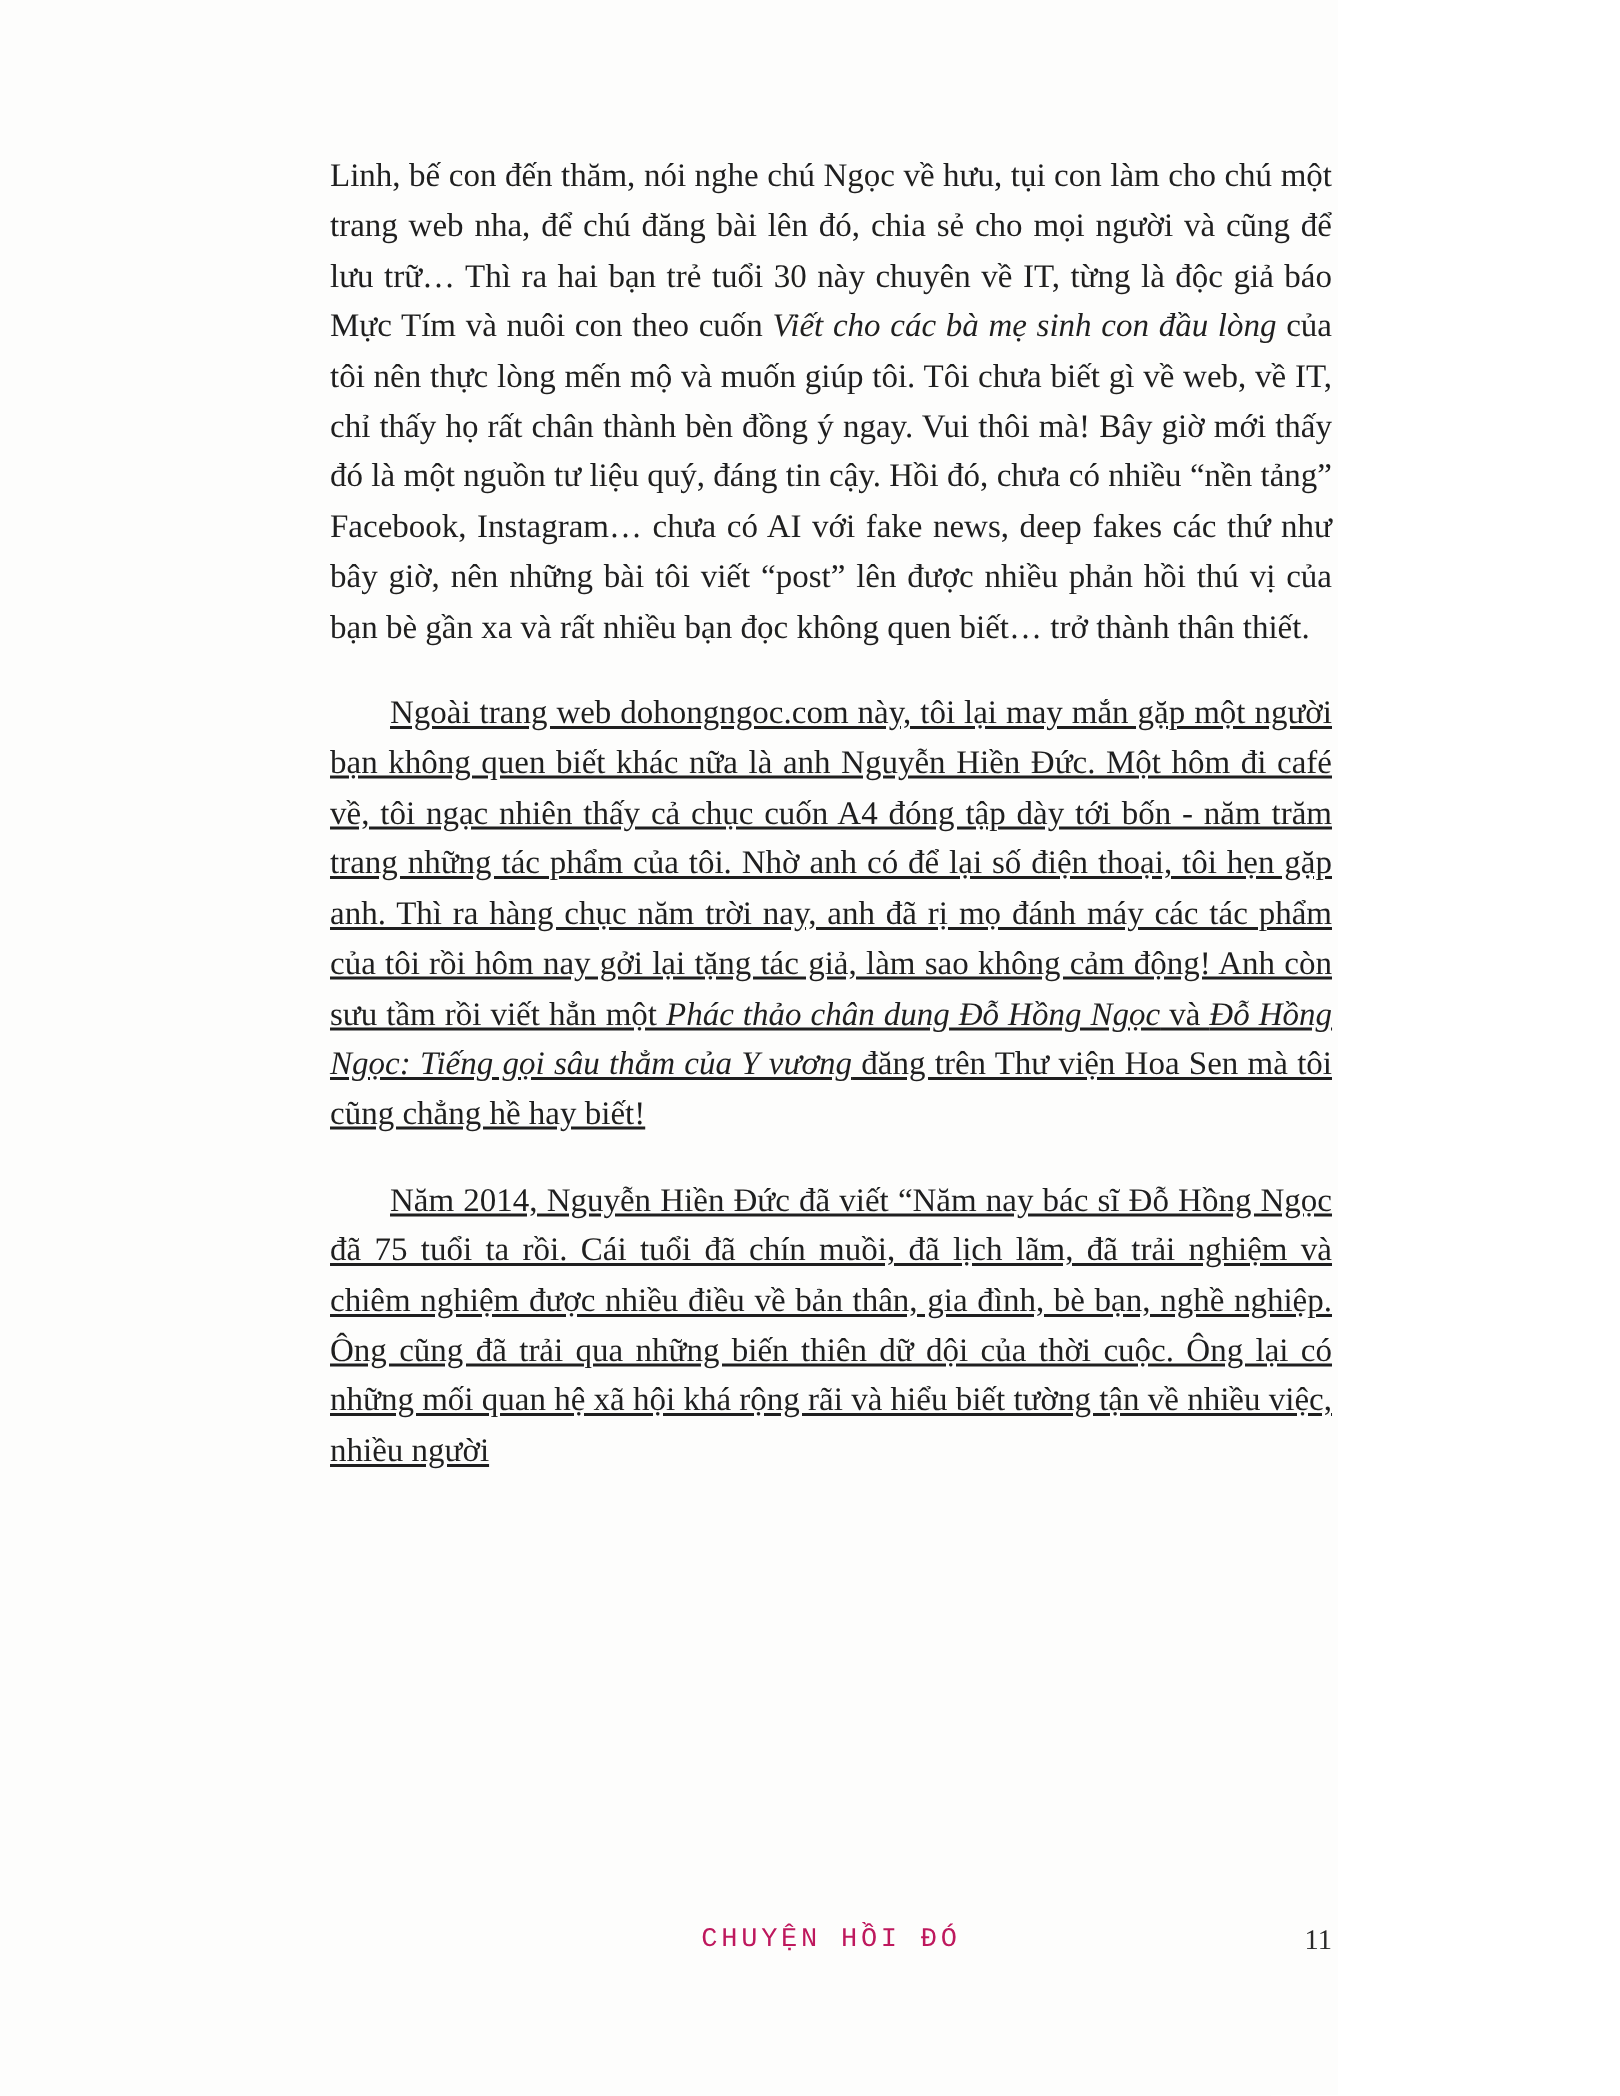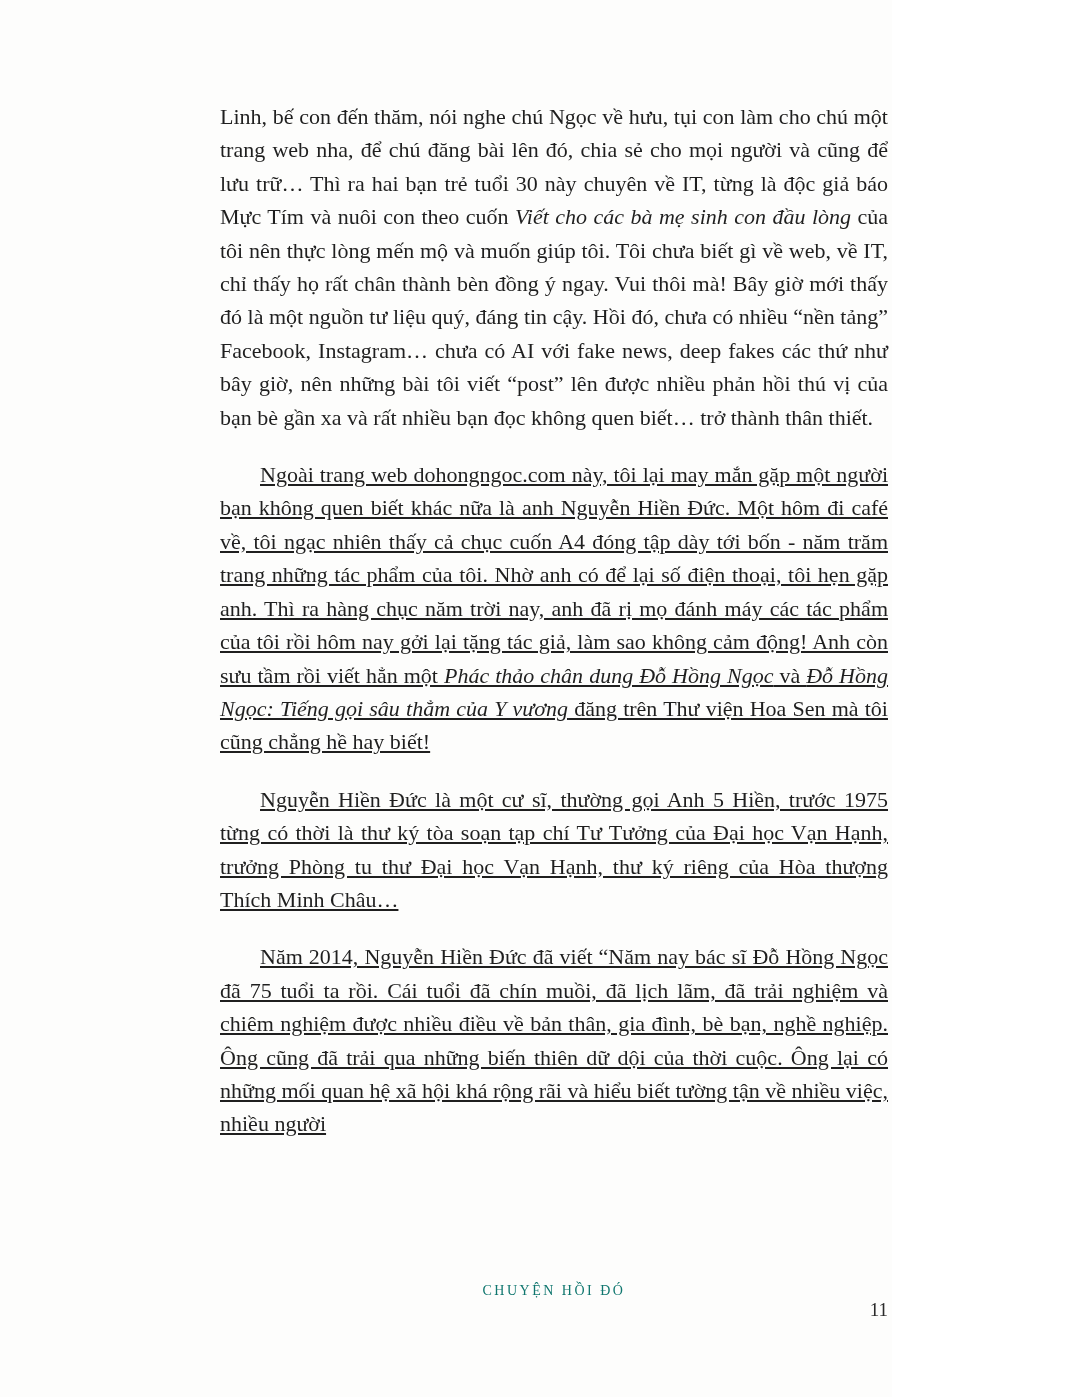--- a/index.html
+++ b/index.html
@@ -41,43 +41,42 @@
     left: 220px;
     top: 1283px;
     width: 668px;
     height: 30px;
   }
   .running-title {
     position: absolute;
     left: 0;
     right: 0;
     text-align: center;
-    font-size: 14px;
+    font-size: 18px;
     letter-spacing: 2.5px;
-    color: #0f766e;
+    color: #be185d;
+    font-family: Liberation Mono, monospace;
   }
   .page-number {
     position: absolute;
     right: 0;
     top: 0;
     font-size: 19px;
     color: #2a2a2a;
-    margin-top: 16px;
   }
 </style>
 </head>
 <body>
 
 <div class="page">
 
   <div class="text-block">
 
   <p class="para"><span class="">Linh, bế con đến thăm, nói nghe chú Ngọc về hưu, tụi con làm cho chú một trang web nha, để chú đăng bài lên đó, chia sẻ cho mọi người và cũng để lưu trữ… Thì ra hai bạn trẻ tuổi 30 này chuyên về IT, từng là độc giả báo Mực Tím và nuôi con theo cuốn </span><span class="it">Viết cho các bà mẹ sinh con đầu lòng</span><span class=""> của tôi nên thực lòng mến mộ và muốn giúp tôi. Tôi chưa biết gì về web, về IT, chỉ thấy họ rất chân thành bèn đồng ý ngay. Vui thôi mà! Bây giờ mới thấy đó là một nguồn tư liệu quý, đáng tin cậy. Hồi đó, chưa có nhiều “nền tảng” Facebook, Instagram… chưa có AI với fake news, deep fakes các thứ như bây giờ, nên những bài tôi viết “post” lên được nhiều phản hồi thú vị của bạn bè gần xa và rất nhiều bạn đọc không quen biết… trở thành thân thiết.</span></p>
       <p class="para indent"><span class="">Ngoài trang web dohongngoc.com này, tôi lại may mắn gặp một người bạn không quen biết khác nữa là anh Nguyễn Hiền Đức. Một hôm đi café về, tôi ngạc nhiên thấy cả chục cuốn A4 đóng tập dày tới bốn - năm trăm trang những tác phẩm của tôi. Nhờ anh có để lại số điện thoại, tôi hẹn gặp anh. Thì ra hàng chục năm trời nay, anh đã rị mọ đánh máy các tác phẩm của tôi rồi hôm nay gởi lại tặng tác giả, làm sao không cảm động! Anh còn sưu tầm rồi viết hẳn một </span><span class="it">Phác thảo chân dung Đỗ Hồng Ngọc</span><span class=""> và </span><span class="it">Đỗ Hồng Ngọc: Tiếng gọi sâu thẳm của Y vương</span><span class=""> đăng trên Thư viện Hoa Sen mà tôi cũng chẳng hề hay biết!</span></p>
-      <p class="para indent"><span class="">Nguyễn Hiền Đức là một cư sĩ, thường gọi Anh 5 Hiền, trước 1975 từng có thời là thư ký tòa soạn tạp chí Tư Tưởng của Đại học Vạn Hạnh, trưởng Phòng tu thư Đại học Vạn Hạnh, thư ký riêng của Hòa thượng Thích Minh Châu…</span></p>
       <p class="para indent"><span class="">Năm 2014, Nguyễn Hiền Đức đã viết “Năm nay bác sĩ Đỗ Hồng Ngọc đã 75 tuổi ta rồi. Cái tuổi đã chín muồi, đã lịch lãm, đã trải nghiệm và chiêm nghiệm được nhiều điều về bản thân, gia đình, bè bạn, nghề nghiệp. Ông cũng đã trải qua những biến thiên dữ dội của thời cuộc. Ông lại có những mối quan hệ xã hội khá rộng rãi và hiểu biết tường tận về nhiều việc, nhiều người</span></p>
     </div>
 
   <div class="footer">
     <div class="running-title">CHUYỆN HỒI ĐÓ</div>
     <div class="page-number">11</div>
   </div>
 
 </div>
 

